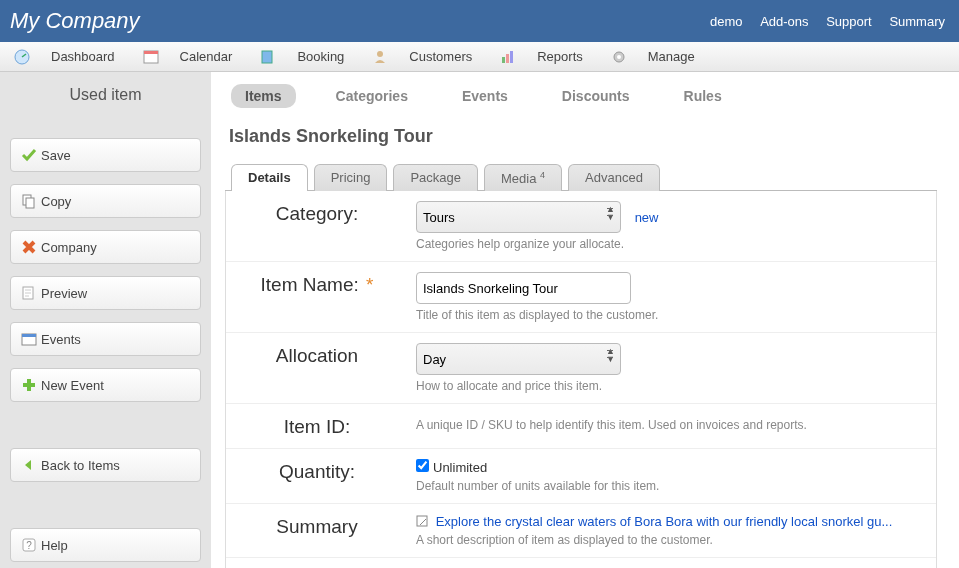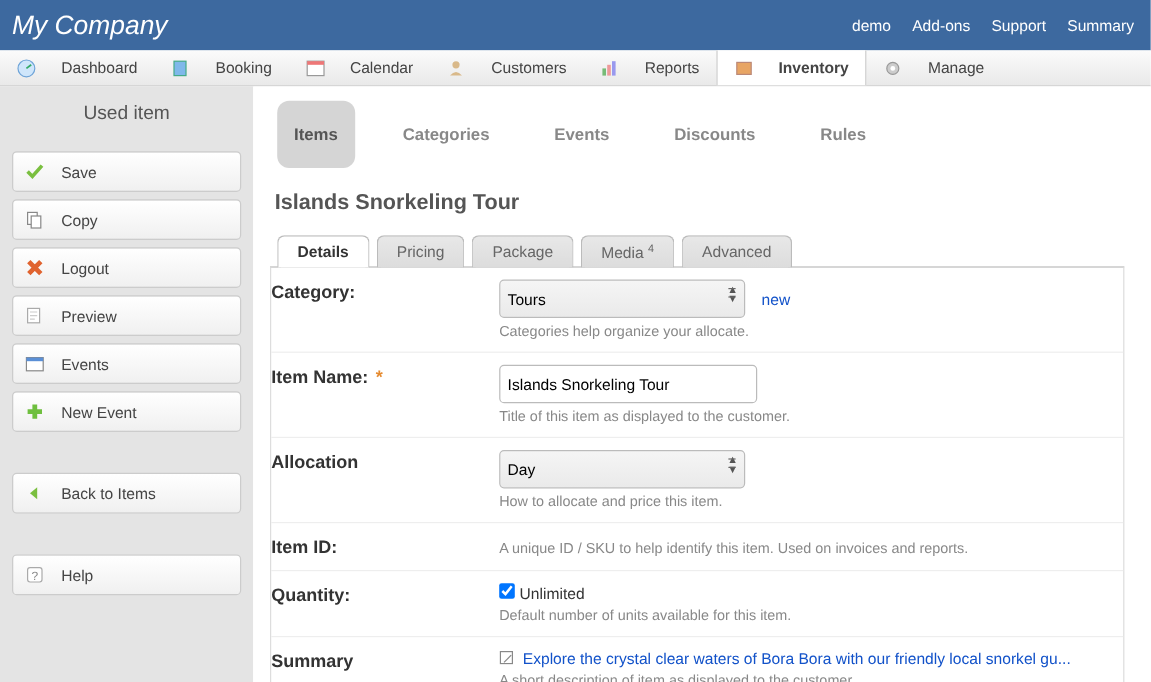--- a/index.html
+++ b/index.html
@@ -13,43 +13,43 @@
   
   .mainnav { background: linear-gradient(#fbfbfb, #e9e9e9); border-bottom: 1px solid #ccc; height: 30px; display: flex; }
   .mainnav-item { display: flex; align-items: center; gap: 21px; padding: 0 14px; color: #444; font-size: 13px; cursor: pointer; }
   .mainnav-item.active { background: #fff; border-left: 1px solid #ccc; border-right: 1px solid #ccc; font-weight: bold; }
   .mn-icon { width: 16px; height: 16px; display: inline-block; }
   
   
   .content { display: flex; }
   .sidebar { width: 211px; background: #e4e4e4; min-height: 496px; padding: 0; }
   .sidebar-title { text-align: center; font-size: 16px; color: #555; padding: 14px 0 22px; }
-  .side-btn { margin: 0 10px 6px; background: linear-gradient(#fff, #f0f0f0); border: 1px solid #ccc; border-radius: 4px; padding: 8px 10px; display: flex; align-items: center; gap: 14px; cursor: pointer; font-size: 13px; color: #444; }
+  .side-btn { margin: 12px 10px 6px; background: linear-gradient(#fff, #f0f0f0); border: 1px solid #ccc; border-radius: 4px; padding: 8px 10px; display: flex; align-items: center; gap: 4px; cursor: pointer; font-size: 13px; color: #444; }
   .side-spacer { height: 28px; }
   .sb-icon { width: 16px; height: 16px; display: inline-block; }
   
   .main { flex: 1; padding: 12px 22px 22px 14px; background: #fff; position: relative; }
   
   
   .subnav { display: flex; gap: 26px; margin-bottom: 18px; padding-left: 6px; }
-  .subnav-item { color: #888; font-size: 14px; font-weight: bold; padding: 20px 14px; border-radius: 10px; cursor: pointer; }
+  .subnav-item { color: #888; font-size: 14px; font-weight: bold; padding: 4px 14px; border-radius: 10px; cursor: pointer; }
   .subnav-item.active { background: #d5d5d5; color: #555; }
   
   .page-title { font-size: 18px; font-weight: bold; color: #555; margin-bottom: 16px; padding-left: 4px; }
   
   
   .tabs { display: flex; gap: 6px; border-bottom: 1px solid #bbb; padding-left: 6px; }
   .tab { background: linear-gradient(#e8e8e8, #dcdcdc); border: 1px solid #bbb; border-bottom: none; border-radius: 6px 6px 0 0; padding: 5px 16px; font-size: 13px; color: #666; cursor: pointer; position: relative; top: 1px; }
   .tab.active { background: #fff; font-weight: bold; color: #333; }
   .tab sup { font-size: 9px; }
   
   
   .form { border: 1px solid #ddd; border-top: none; }
   .row { display: flex; padding: 10px 0 10px 0; border-bottom: 1px solid #eee; }
-  .label { width: 190px; text-align: left; font-weight: bold; color: #333; font-size: 15px; padding-right: 8px; padding-top: 2px; }
+  .label { width: 190px; text-align: center; font-weight: normal; color: #333; font-size: 19px; padding-right: 8px; padding-top: 2px; }
   .req { color: #e58a2f; margin-left: 2px; }
   .field { flex: 1; padding-right: 20px; }
   .hint { color: #888; font-size: 12px; margin-top: 4px; }
   
   .select, .text-input {
     font-size: 13px; padding: 3px 6px; border: 1px solid #bbb; border-radius: 4px;
     background: linear-gradient(#f5f5f5, #eaeaea); height: 32px;
   }
   .select { width: 205px; appearance: none; -webkit-appearance: none; position: relative; }
   .select-wrap { position: relative; display: inline-block; }
@@ -87,61 +87,53 @@
         <svg width="16" height="16">
           <circle cx="8" cy="8" r="7" fill="#cfe6fb" stroke="#6fa4d8"></circle>
           <path d="M8 8 L12 5" stroke="#3a6" stroke-width="1.5"></path>
         </svg>
       </span>
     <span>Dashboard</span>
   </div>
   <div class="mainnav-item">
     <span class="mn-icon">
         <svg width="16" height="16">
-          <rect x="2" y="2" width="10" height="12" fill="#7fb8ea" stroke="#4a8"></rect>
-        </svg>
-      </span>
-    <span>Booking</span>
-  </div>
-  <div class="mainnav-item">
-    <span class="mn-icon">
-        <svg width="16" height="16">
           <rect x="1" y="2" width="14" height="12" fill="#fff" stroke="#999"></rect>
           <rect x="1" y="2" width="14" height="3" fill="#e77"></rect>
         </svg>
       </span>
     <span>Calendar</span>
+  </div>
+  <div class="mainnav-item">
+    <span class="mn-icon">
+        <svg width="16" height="16">
+          <rect x="2" y="2" width="10" height="12" fill="#7fb8ea" stroke="#4a8"></rect>
+        </svg>
+      </span>
+    <span>Booking</span>
   </div>
   <div class="mainnav-item">
     <span class="mn-icon">
         <svg width="16" height="16">
           <circle cx="8" cy="5" r="3" fill="#d9b98a"></circle>
           <path d="M3 14 Q8 8 13 14" fill="#d9b98a"></path>
         </svg>
       </span>
     <span>Customers</span>
   </div>
   <div class="mainnav-item">
     <span class="mn-icon">
         <svg width="16" height="16">
           <rect x="2" y="8" width="3" height="6" fill="#7b7"></rect>
           <rect x="6" y="5" width="3" height="9" fill="#e99"></rect>
           <rect x="10" y="2" width="3" height="12" fill="#99e"></rect>
         </svg>
       </span>
     <span>Reports</span>
   </div>
-  <div class="mainnav-item active">
-    <span class="mn-icon">
-        <svg width="16" height="16">
-          <rect x="2" y="3" width="12" height="10" fill="#e8a564" stroke="#b87"></rect>
-        </svg>
-      </span>
-    <span>Inventory</span>
-  </div>
   <div class="mainnav-item">
     <span class="mn-icon">
         <svg width="16" height="16">
           <circle cx="8" cy="8" r="5" fill="#ccc" stroke="#999"></circle>
           <circle cx="8" cy="8" r="2" fill="#fff"></circle>
         </svg>
       </span>
     <span>Manage</span>
   </div>
 </div>
@@ -167,21 +159,21 @@
           </svg>
         </span>
       <span>Copy</span>
     </div>
     <div class="side-btn">
       <span class="sb-icon">
           <svg width="16" height="16">
             <path d="M3 3 L13 13 M13 3 L3 13" stroke="#e0632f" stroke-width="4"></path>
           </svg>
         </span>
-      <span>Logout</span>
+      <span>Company</span>
     </div>
     <div class="side-btn">
       <span class="sb-icon">
           <svg width="16" height="16">
             <rect x="2" y="2" width="10" height="12" fill="#fff" stroke="#aaa"></rect>
             <path d="M4 5 h6 M4 8 h6 M4 11 h4" stroke="#ccc"></path>
           </svg>
         </span>
       <span>Preview</span>
     </div>

